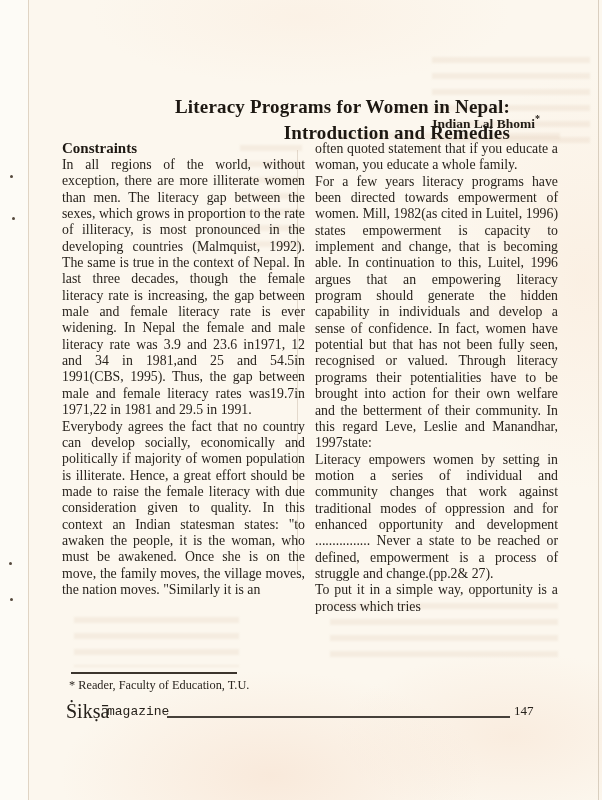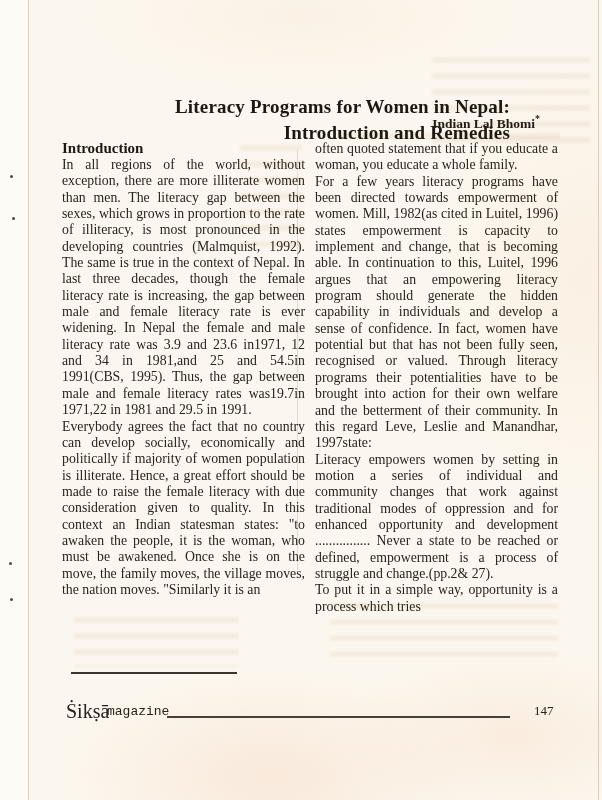--- a/index.html
+++ b/index.html
@@ -31,21 +31,21 @@
     text-align:justify;color:#28231d;}
   .col-left{left:62px;top:139px;}
   .col-right{left:315px;top:141px;}
   .col p{margin:0;padding:0;}
   .heading{font-size:15px;font-weight:bold;line-height:18px;margin:0;color:#1d1812;}
   .footnote-rule{position:absolute;left:71px;top:672px;width:166px;height:2px;background:#3c352d;}
   .footnote{position:absolute;left:69px;top:678px;font-size:12.3px;color:#2a251f;}
   .footer-journal{position:absolute;left:66px;top:700px;font-size:20px;color:#26211b;}
   .footer-word{position:absolute;left:107px;top:704px;font-size:13px;color:#26211b;font-family:Liberation Mono, monospace;}
   .footer-line{position:absolute;left:167px;top:716px;width:343px;height:1.5px;background:#46403a;}
-  .footer-page{position:absolute;left:514px;top:703px;font-size:13px;color:#26211b;margin-left:20px;}
+  .footer-page{position:absolute;left:514px;top:703px;font-size:13px;color:#26211b;}
 </style>
 </head>
 <body>
 
 <div class="page">
 
   <div class="edge-strip"></div>
   <div class="right-edge"></div>
   <div class="crease"></div>
   <div class="speck" style="left:10px;top:175px;"></div>
@@ -60,32 +60,33 @@
   <div class="ghost" style="left:330px;top:598px;width:228px;height:62px;"></div>
 
   <div class="title">
     <div>Literacy Programs for Women in Nepal:</div>
     <div>Introduction and Remedies</div>
   </div>
 
   <div class="author"><span>Indian Lal Bhomi</span><sup>*</sup></div>
 
   <div class="col col-left">
-    <p class="heading">Introduction</p>
+    <p class="heading">Constraints</p>
     <p>In all regions of the world, without exception, there are more illiterate women than men. The literacy gap between the sexes, which grows in proportion to the rate of illiteracy, is most pronounced in the developing countries (Malmquist, 1992). The same is true in the context of Nepal. In last three decades, though the female literacy rate is increasing, the gap between male and female literacy rate is ever widening. In Nepal the female and male literacy rate was 3.9 and 23.6 in1971, 12 and 34 in 1981,and 25 and 54.5in 1991(CBS, 1995). Thus, the gap between male and female literacy rates was19.7in 1971,22 in 1981 and 29.5 in 1991.</p>
     <p>Everybody agrees the fact that no country can develop socially, economically and politically if majority of women population is illiterate. Hence, a great effort should be made to raise the female literacy with due consideration given to quality. In this context an Indian statesman states: "to awaken the people, it is the woman, who must be awakened. Once she is on the move, the family moves, the village moves, the nation moves. "Similarly it is an</p>
   </div>
 
   <div class="col col-right">
     <p>often quoted statement that if you educate a woman, you educate a whole family.</p>
     <p>For a few years literacy programs have been directed towards empowerment of women. Mill, 1982(as cited in Luitel, 1996) states empowerment is capacity to implement and change, that is becoming able. In continuation to this, Luitel, 1996 argues that an empowering literacy program should generate the hidden capability in individuals and develop a sense of confidence. In fact, women have potential but that has not been fully seen, recognised or valued. Through literacy programs their potentialities have to be brought into action for their own welfare and the betterment of their community. In this regard Leve, Leslie and Manandhar, 1997state:</p>
     <p>Literacy empowers women by setting in motion a series of individual and community changes that work against traditional modes of oppression and for enhanced opportunity and development ................ Never a state to be reached or defined, empowerment is a process of struggle and change.(pp.2&amp; 27).</p>
     <p>To put it in a simple way, opportunity is a process which tries</p>
   </div>
 
   <div class="footnote-rule"></div>
+  <div class="footnote">* Reader, Faculty of Education, T.U.</div>
 
   <div class="footer-journal">Ṡikṣā</div>
   <div class="footer-word">magazine</div>
   <div class="footer-line"></div>
   <div class="footer-page">147</div>
 
 </div>
 
 </body></html>

